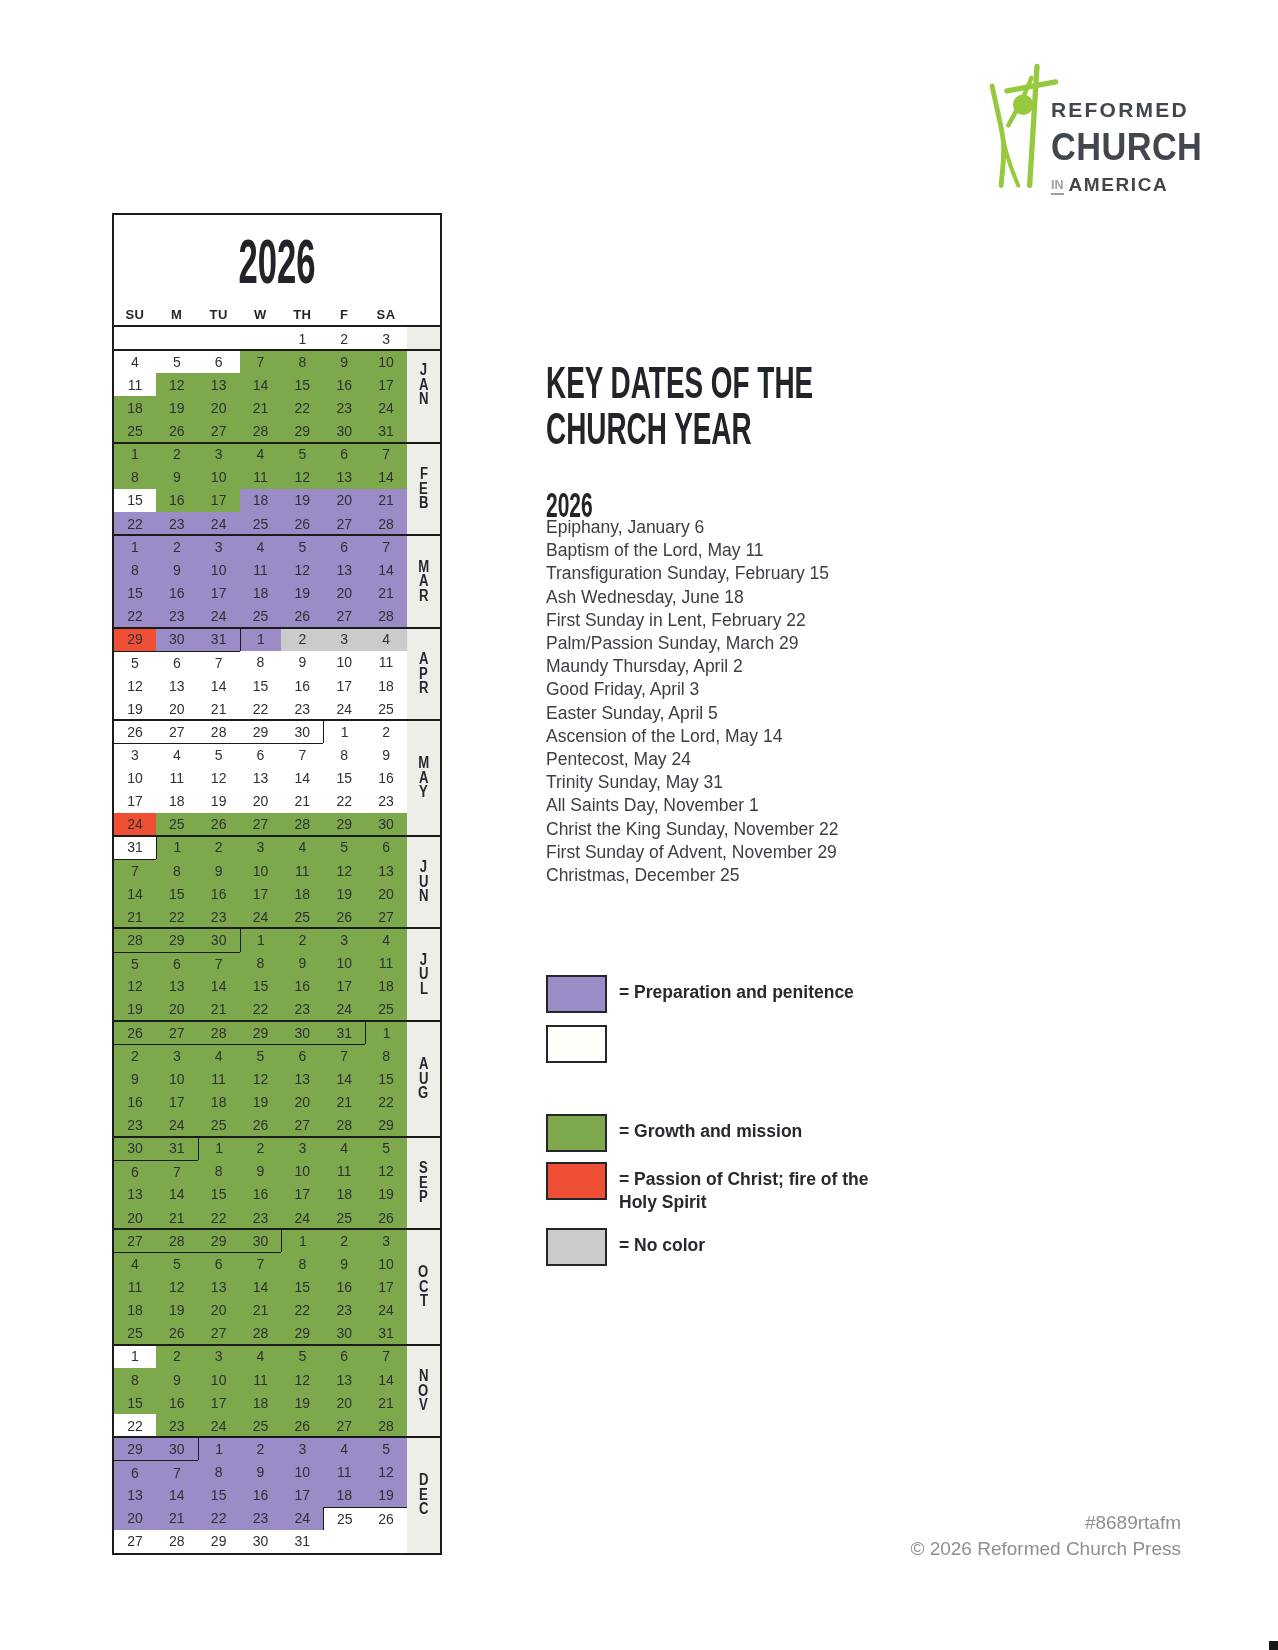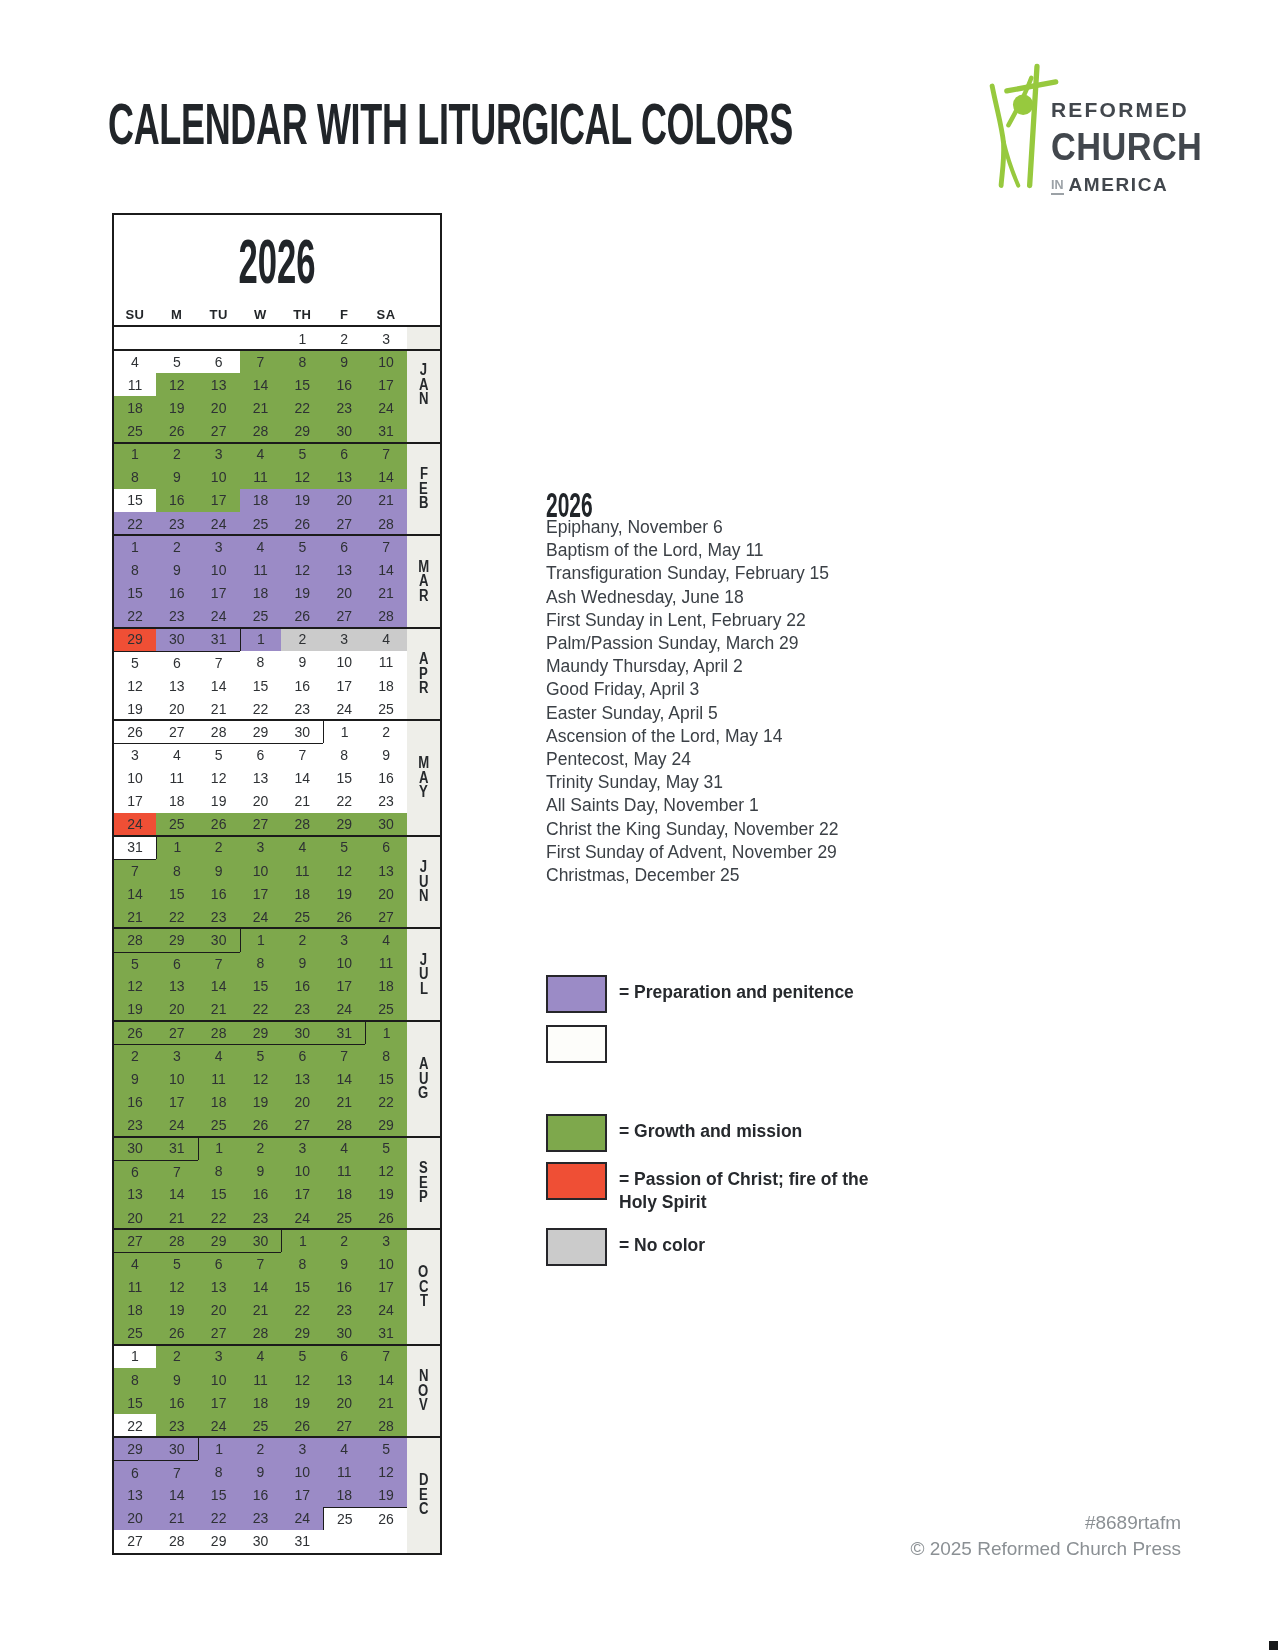--- a/index.html
+++ b/index.html
@@ -63,23 +63,20 @@
   
   .footer{position:absolute;right:97px;top:1510px;text-align:right;color:#8b9094;
           font-size:19px;line-height:26px;}
   .corner-mark{position:absolute;right:0;bottom:0;width:9px;height:9px;background:#17181a;}
 </style>
 </head>
 <body>
 
 <div class="page">
 
-  <div class="page-title">
-    <span class="cond">CALENDAR WITH LITURGICAL COLORS</span>
-  </div>
 
   <svg class="logo" viewBox="0 0 130 162">
     <g fill="none" stroke="#97c93e" stroke-linecap="round">
       <line x1="103" y1="8" x2="94" y2="154" stroke-width="6.5"></line>
       <line x1="66" y1="38" x2="126" y2="27" stroke-width="6.5"></line>
       <path d="M48,32 C54,62 60,82 62,102 C63,124 60,140 59,154" stroke-width="6"></path>
       <path d="M96,22 C88,44 78,62 68,80" stroke-width="5.5"></path>
       <path d="M62,100 C68,126 74,140 80,154" stroke-width="5"></path>
     </g>
     <circle cx="86" cy="55" r="12.5" fill="#97c93e"></circle>
@@ -555,25 +552,29 @@
           <div class="secline" style="top: 600.434px;"></div>
           <div class="secline" style="top: 692.962px;"></div>
           <div class="secline" style="top: 808.623px;"></div>
           <div class="secline" style="top: 901.151px;"></div>
           <div class="secline" style="top: 1016.81px;"></div>
           <div class="secline" style="top: 1109.34px;"></div>
         </div>
     </div>
   </div>
 
+  <div class="kd-title">
+    <div><span class="cond">KEY DATES OF THE</span></div>
+    <div><span class="cond">CHURCH YEAR</span></div>
+  </div>
   <div class="kd-year">
     <span class="cond">2026</span>
   </div>
   <div class="kd-list" id="kd-list">
-      <div>Epiphany, November 6</div>
+      <div>Epiphany, January 6</div>
       <div>Baptism of the Lord, May 11</div>
       <div>Transfiguration Sunday, February 15</div>
       <div>Ash Wednesday, June 18</div>
       <div>First Sunday in Lent, February 22</div>
       <div>Palm/Passion Sunday, March 29</div>
       <div>Maundy Thursday, April 2</div>
       <div>Good Friday, April 3</div>
       <div>Easter Sunday, April 5</div>
       <div>Ascension of the Lord, May 14</div>
       <div>Pentecost, May 24</div>
@@ -610,17 +611,17 @@
       <div class="lg-row" style="top: 253px;">
         <div class="lg-swatch" style="background: rgb(203, 203, 203);"></div>
         <div class="lg-text">
           <div>= No color</div>
         </div>
       </div>
     </div>
 
   <div class="footer">
     <div>#8689rtafm</div>
-    <div>© 2025 Reformed Church Press</div>
+    <div>© 2026 Reformed Church Press</div>
   </div>
 
   <div class="corner-mark"></div>
 </div>
 
 </body></html>

